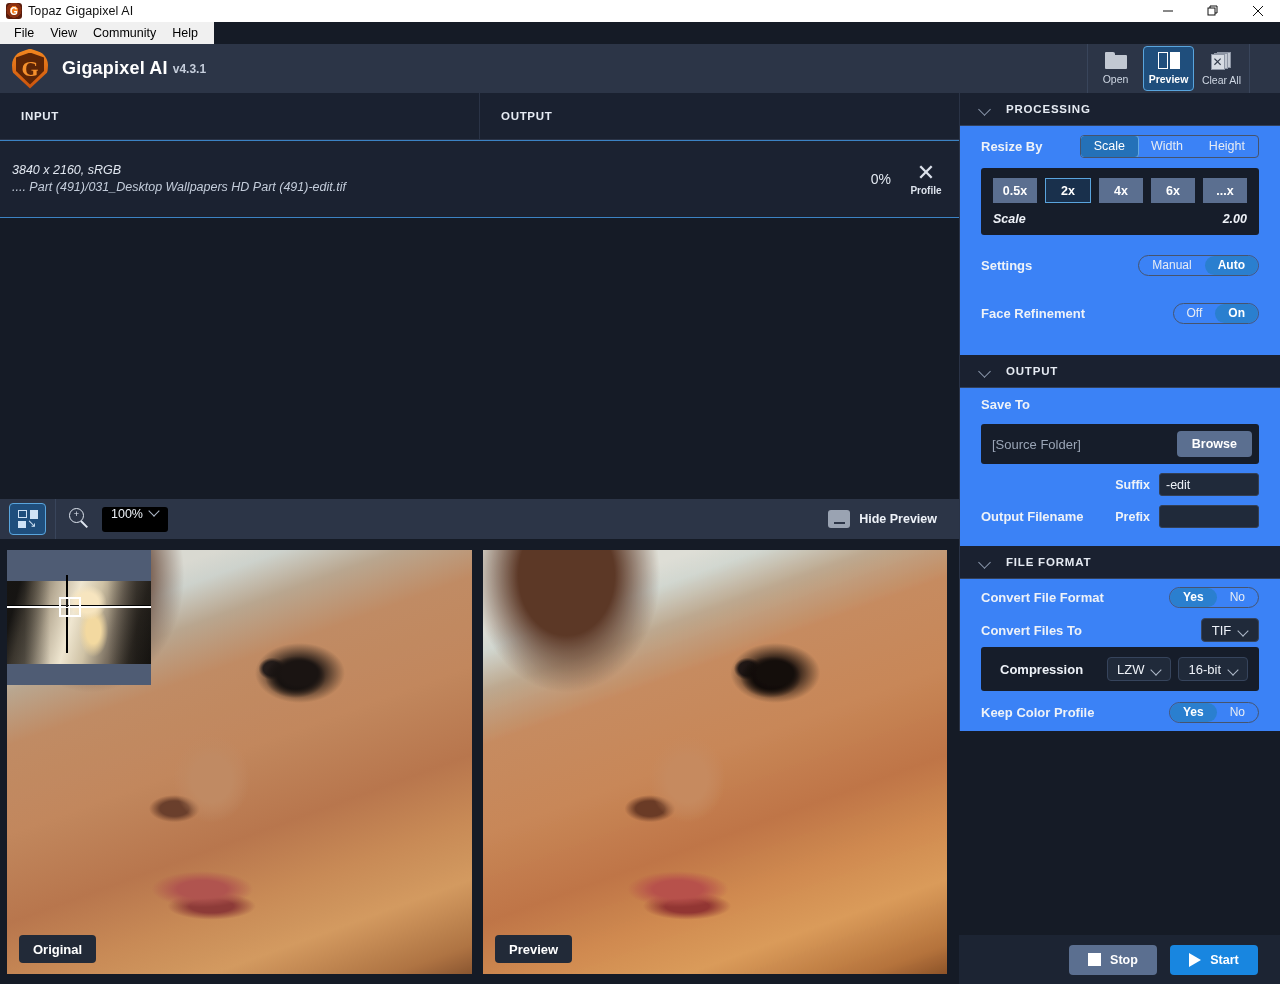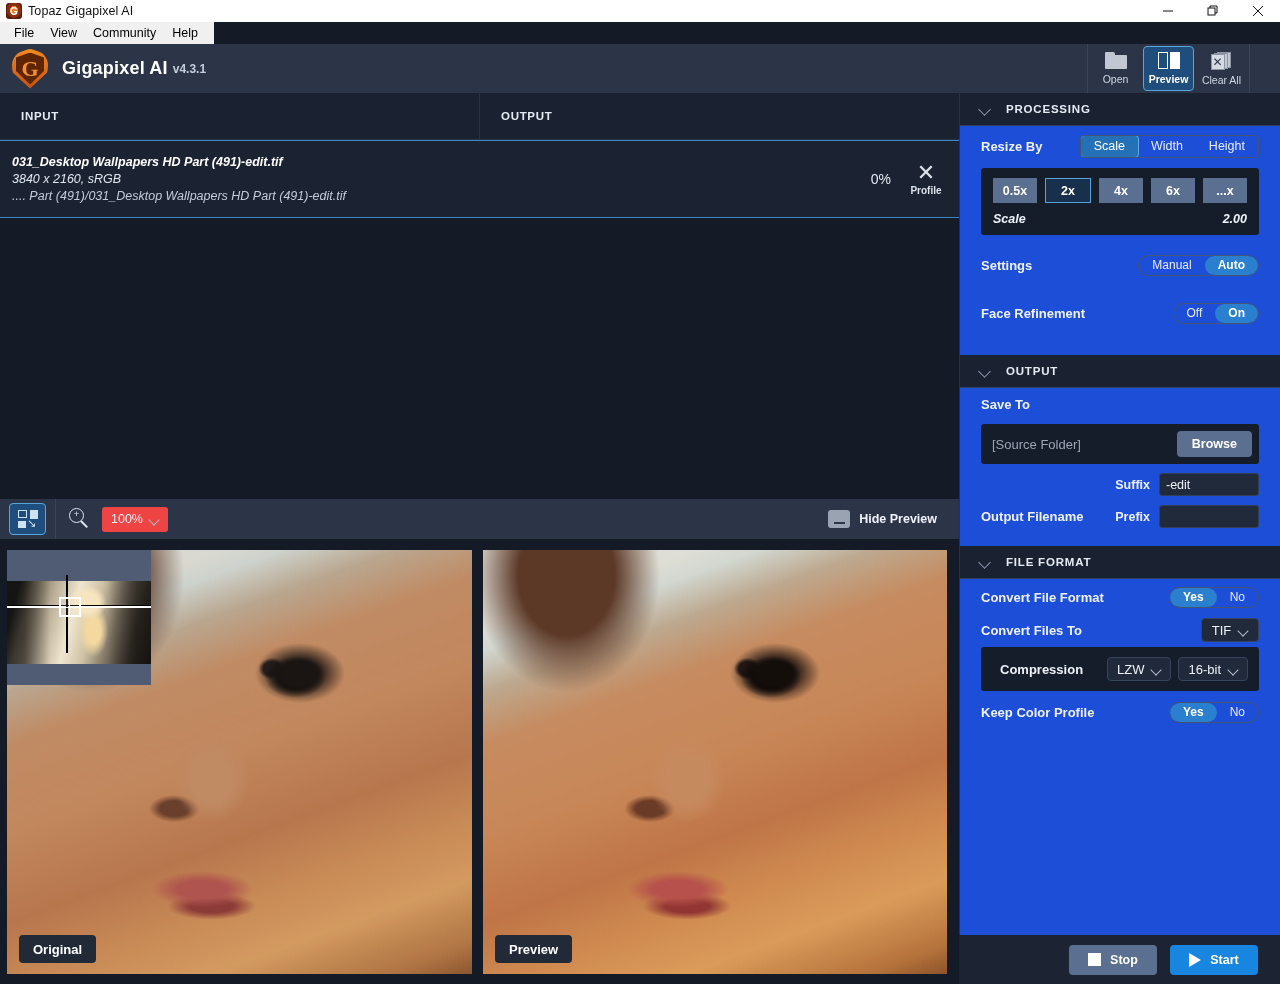--- a/index.html
+++ b/index.html
@@ -205,21 +205,21 @@
   .zoomglass .hdl {
     position:absolute; left:12px; top:12px; width:9px; height:1.8px; background:#dfe6f0;
     transform: rotate(45deg); transform-origin: left center;
   }
   .zoomglass .plus {
     position:absolute; left:4px; top:3px; width:7px; height:7px; color:#dfe6f0;
     font: 9px "Liberation Sans", sans-serif; text-align:center; line-height:7px;
   }
   .zoomsel {
     margin-left: 11px; height: 25px; min-width: 64px; border-radius: 3px;
-    background: #ef4444; display: flex; align-items: center; justify-content: center;
+    background: #000000; display: flex; align-items: flex-start; justify-content: center;
     gap: 7px; padding: 0 9px; cursor: pointer;
   }
   .zoomsel .v { font-size: 12.5px; color: #ecf1f7; }
   .chev { width: 9px; height: 6px; position: relative; }
   .chev::after {
     content:""; position:absolute; left:0; top:0; width:7px; height:7px;
     border-left: 1.5px solid #aeb9c9; border-bottom: 1.5px solid #aeb9c9;
     transform: rotate(-45deg);
   }
   .hidepv { margin-left: auto; display: flex; align-items: center; gap: 9px; padding-right: 22px; cursor: pointer; }
@@ -288,22 +288,22 @@
   .nav-cross-h2{ position:absolute; left:0; top:55px; width:144px; height:1px; background:#000; z-index:6; }
   .nav-box {
     position:absolute; left:52px; top:47px; width:22px; height:20px;
     border: 2px solid #ffffff; z-index: 8; background: rgba(255,255,255,.10);
   }
   .nav-box::before { content:""; position:absolute; left:8px; top:-2px; width:1px; height:20px; background:#fff; }
   .nav-box::after  { content:""; position:absolute; left:-2px; top:8px; width:22px; height:1px; background:#fff; }
 
   
   .sidebar {
-    position: absolute; left: 959px; top: 93px; width: 321px; height: 891px;
-    background: #1d4ed8;
+    position: absolute; left: 959px; top: 93px; width: 321px; height: 638px;
+    background: #3b82f6;
     border-left: 1px solid #2a3346;
   }
   .sec-head {
     height: 33px; display: flex; align-items: center; gap: 15px;
     padding-left: 19px; background: #1a2130;
     border-bottom: 1px solid #2c3purple; border-bottom: 1px solid #32405a;
     cursor: pointer;
   }
   .sec-head .chev2 { width: 12px; height: 8px; position: relative; }
   .sec-head .chev2::after {
@@ -464,21 +464,20 @@
   </div>
 
   <div class="colhdr">
     <div class="c c1">INPUT</div>
     <div class="c c2">OUTPUT</div>
   </div>
 
   <div class="filerow">
     <div class="fr-out">
       <div class="fr-otext">
-        <div class="fr-oname">031_Desktop Wallpapers  HD Part (491)-edit.tif</div>
         <div class="fr-odim">3840 x 2160, sRGB</div>
         <div class="fr-opath">.... Part (491)/031_Desktop Wallpapers  HD Part (491)-edit.tif</div>
       </div>
       <div class="fr-pct">0%</div>
       <div class="fr-remove">
         <span class="rx">✕</span>
         <span class="rl">Profile</span>
       </div>
     </div>
   </div>

